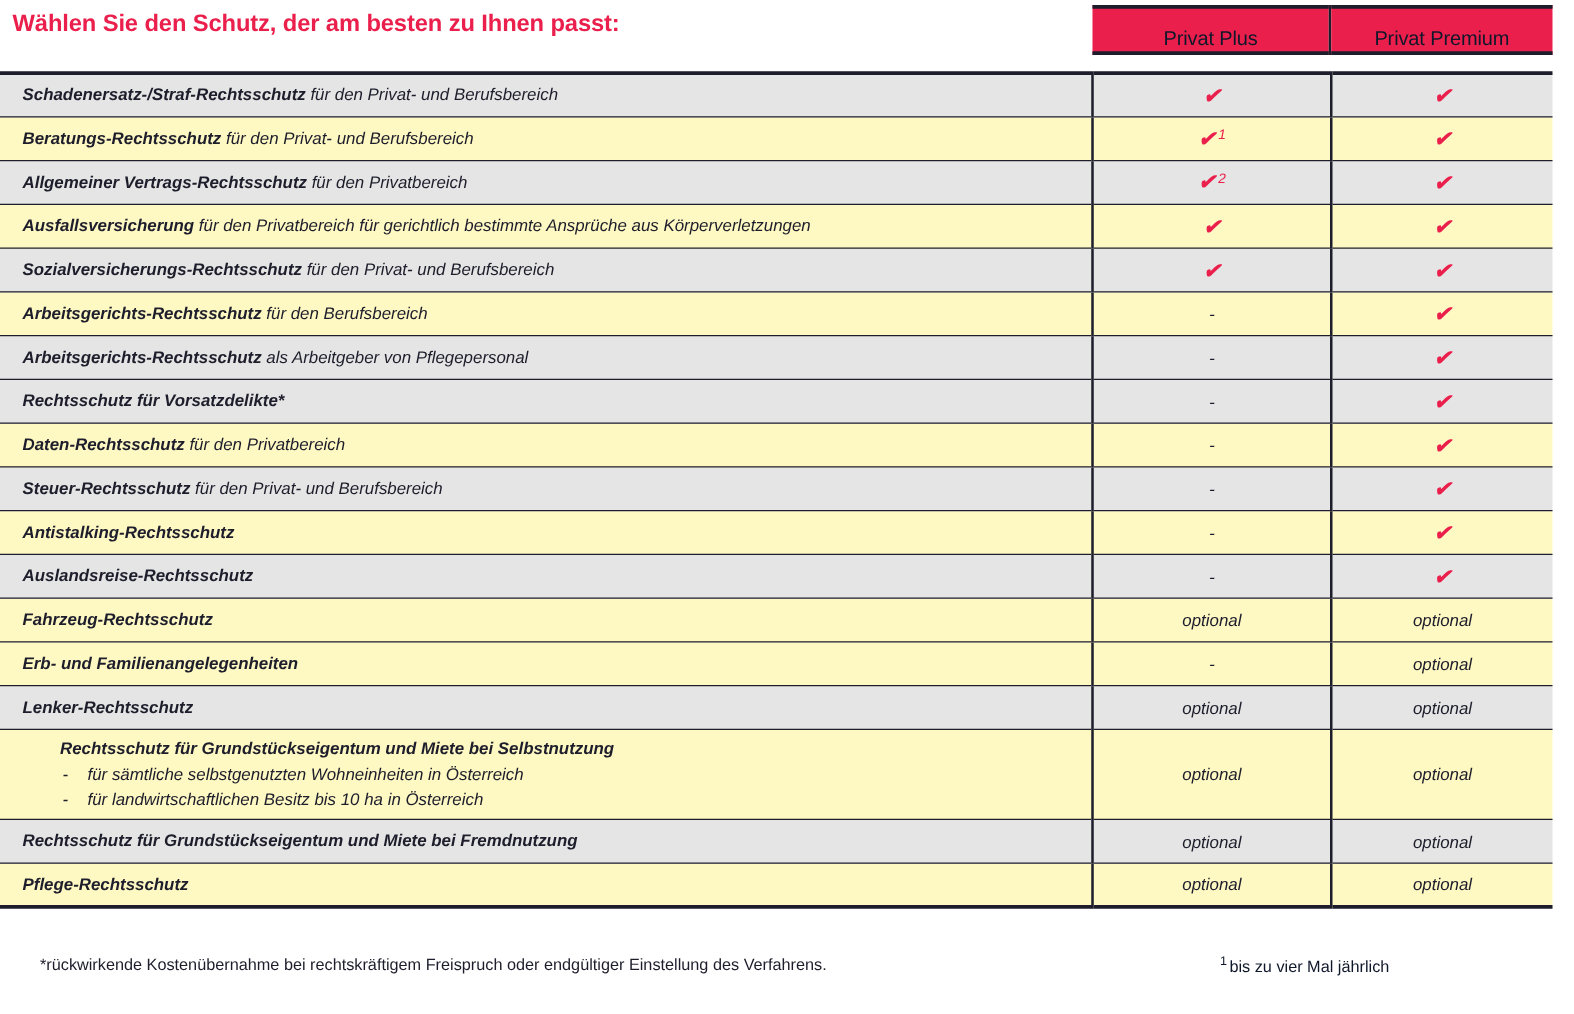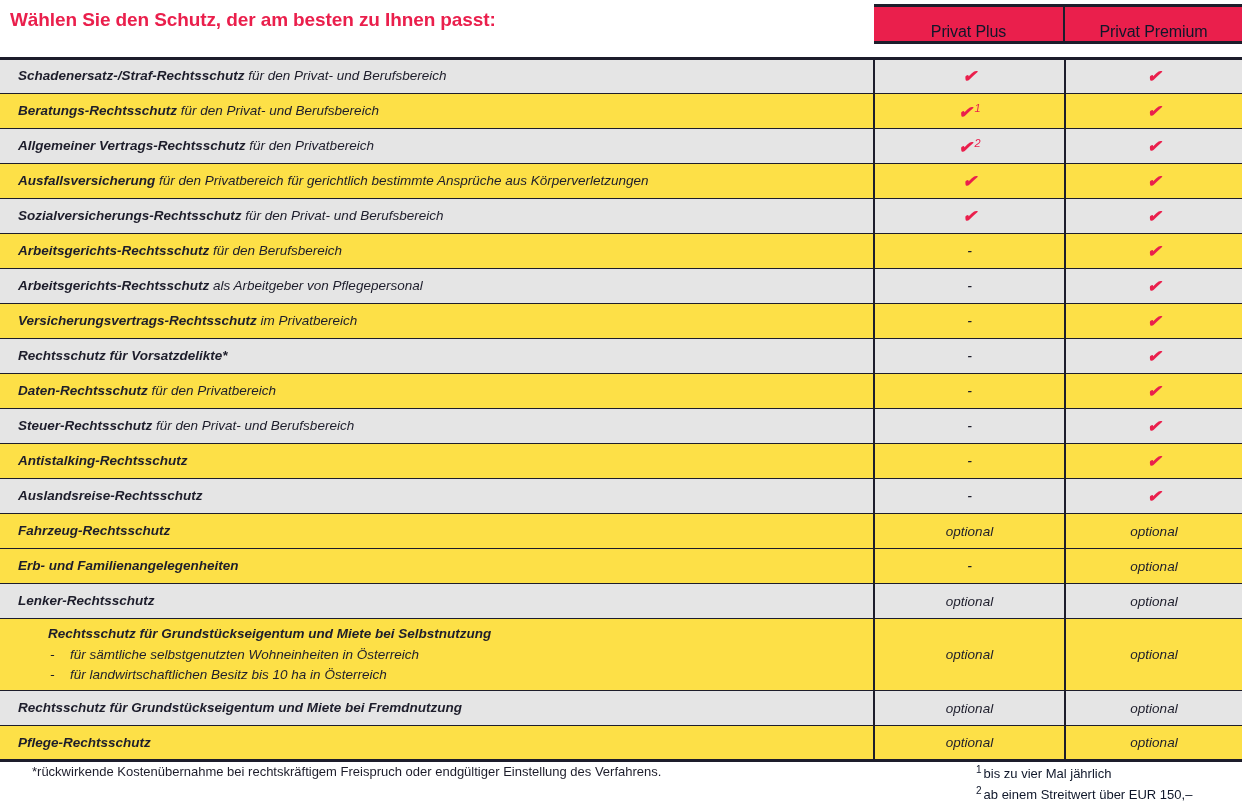--- a/index.html
+++ b/index.html
@@ -74,21 +74,21 @@
   }
   .table tr { height: 35px; }
   .table td {
     border-top: 1px solid #1d1d2b;
     border-bottom: 1px solid #1d1d2b;
     padding: 0;
     vertical-align: middle;
     font-style: italic;
   }
   .table tr.stripe td { background: #e5e5e5; }
-  .table tr.plain td  { background: #fde047; }
+  .table tr.plain td  { background: #fef9c3; }
 
   .col-desc { width: 874px; }
   .col-plus { width: 191px; }
   .col-prem { width: 177px; }
 
   td.desc {
     padding: 0 10px 0 18px;
     font-size: 13.5px;
     line-height: 1.35;
     color: #1d1d2b;
@@ -216,25 +216,20 @@
         <tr class="plain">
           <td class="desc"><span class="b">Arbeitsgerichts-Rechtsschutz</span><span class="n"> für den Berufsbereich</span></td>
           <td class="val"><span class="dash">-</span></td>
           <td class="val"><span class="check">✔</span></td>
         </tr>
         <tr class="stripe">
           <td class="desc"><span class="b">Arbeitsgerichts-Rechtsschutz</span><span class="n"> als Arbeitgeber von Pflegepersonal</span></td>
           <td class="val"><span class="dash">-</span></td>
           <td class="val"><span class="check">✔</span></td>
         </tr>
-        <tr class="plain">
-          <td class="desc"><span class="b">Versicherungsvertrags-Rechtsschutz</span><span class="n"> im Privatbereich</span></td>
-          <td class="val"><span class="dash">-</span></td>
-          <td class="val"><span class="check">✔</span></td>
-        </tr>
         <tr class="stripe">
           <td class="desc"><span class="b">Rechtsschutz für Vorsatzdelikte*</span></td>
           <td class="val"><span class="dash">-</span></td>
           <td class="val"><span class="check">✔</span></td>
         </tr>
         <tr class="plain">
           <td class="desc"><span class="b">Daten-Rechtsschutz</span><span class="n"> für den Privatbereich</span></td>
           <td class="val"><span class="dash">-</span></td>
           <td class="val"><span class="check">✔</span></td>
         </tr>
@@ -288,18 +283,15 @@
         </tr>
       </tbody>
   </table>
 
   <div class="foot-left">*rückwirkende Kostenübernahme bei rechtskräftigem Freispruch oder endgültiger Einstellung des Verfahrens.</div>
 
   <div class="foot-right">
     <div>
       <span class="sup">1</span><span>bis zu vier Mal jährlich</span>
     </div>
-    <div>
-      <span class="sup">2</span><span>ab einem Streitwert über EUR 150,–</span>
-    </div>
   </div>
 
 </div>
 
 </body></html>

